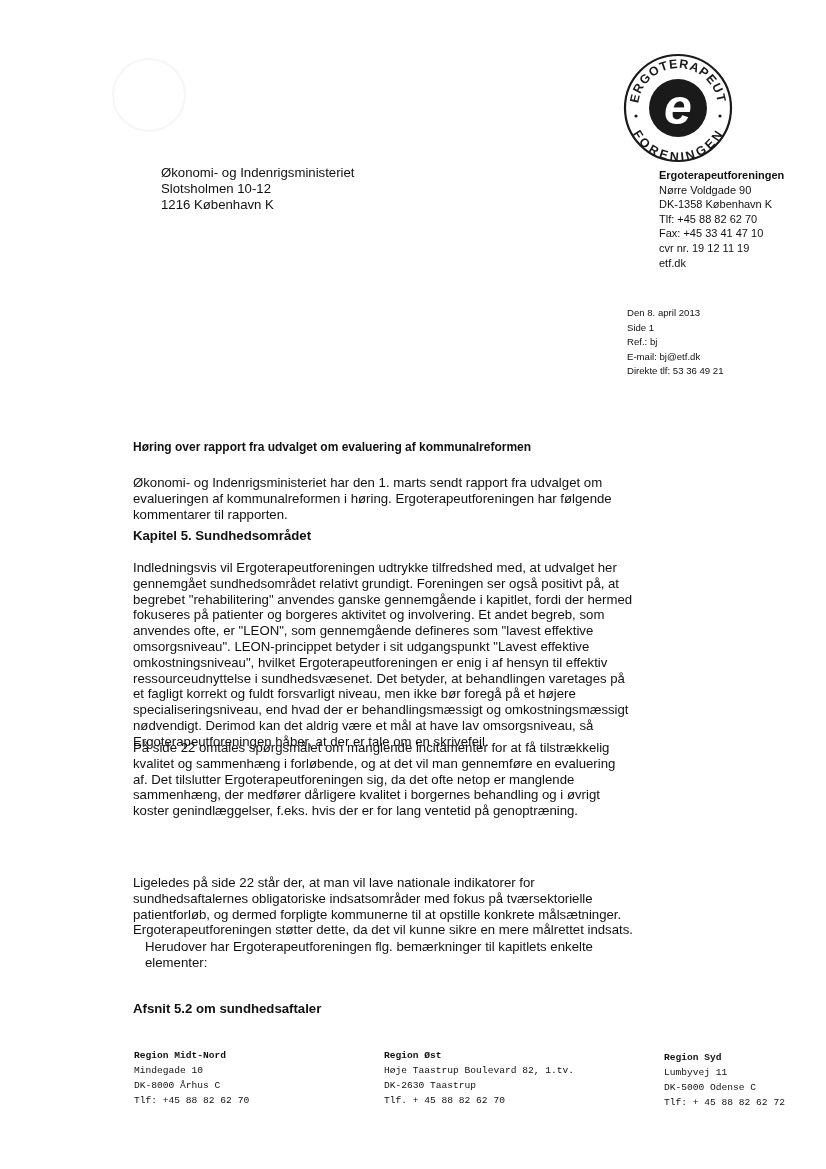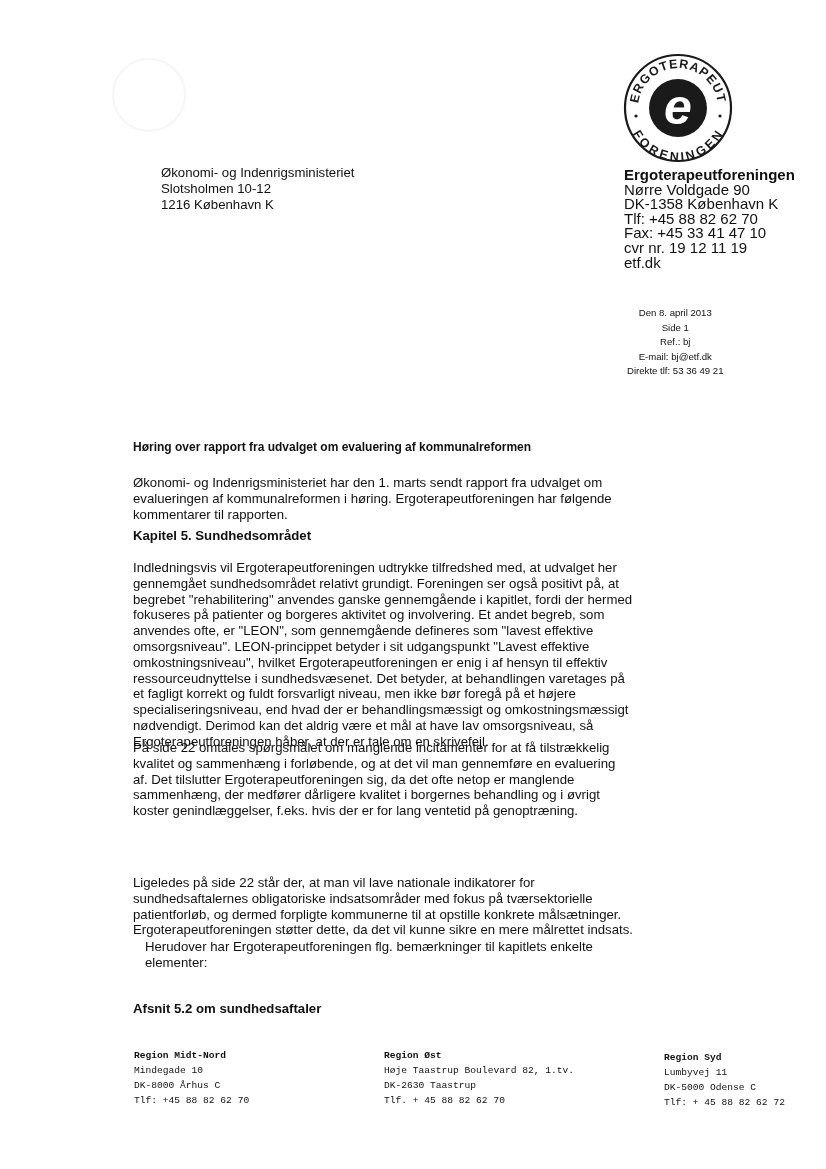--- a/index.html
+++ b/index.html
@@ -3,23 +3,23 @@
 <meta charset="utf-8">
 <style>
   html, body { margin:0; padding:0; background:#ffffff; }
   body { width:826px; height:1169px; position:relative; overflow:hidden;
          font-family:"Liberation Sans", sans-serif; color:#111; }
   .abs { position:absolute; }
   .ghost { left:112px; top:58px; width:70px; height:70px; border-radius:50%;
            border:2px solid #f6f6f6; }
   .logo { left:622px; top:52px; width:112px; height:112px; }
   .recipient { left:130px; top:165px; font-size:13.2px; line-height:16px;margin-left:31px; }
-  .sender { left:624px; top:168px; font-size:15px; line-height:14.6px; }
+  .sender { left:659px; top:168px; font-size:11px; line-height:14.6px; }
   .sender .org { font-weight:bold; }
-  .meta { left:627px; top:306px; font-size:9.6px; line-height:14.6px;text-align:center; }
+  .meta { left:627px; top:306px; font-size:9.6px; line-height:14.6px; }
   .body { left:133px; width:500px; font-size:13.2px; line-height:15.8px; }
   .h { font-weight:bold; }
   .title { top:440px; font-size:12px; }
   .p1 { top:475px; }
   .kap { top:528px; }
   .p2 { top:560px; }
   .p3 { top:740px; }
   .p4 { top:875px; }
   .p5 { top:939px;margin-left:12px; }
   .afs { top:1001px; }

